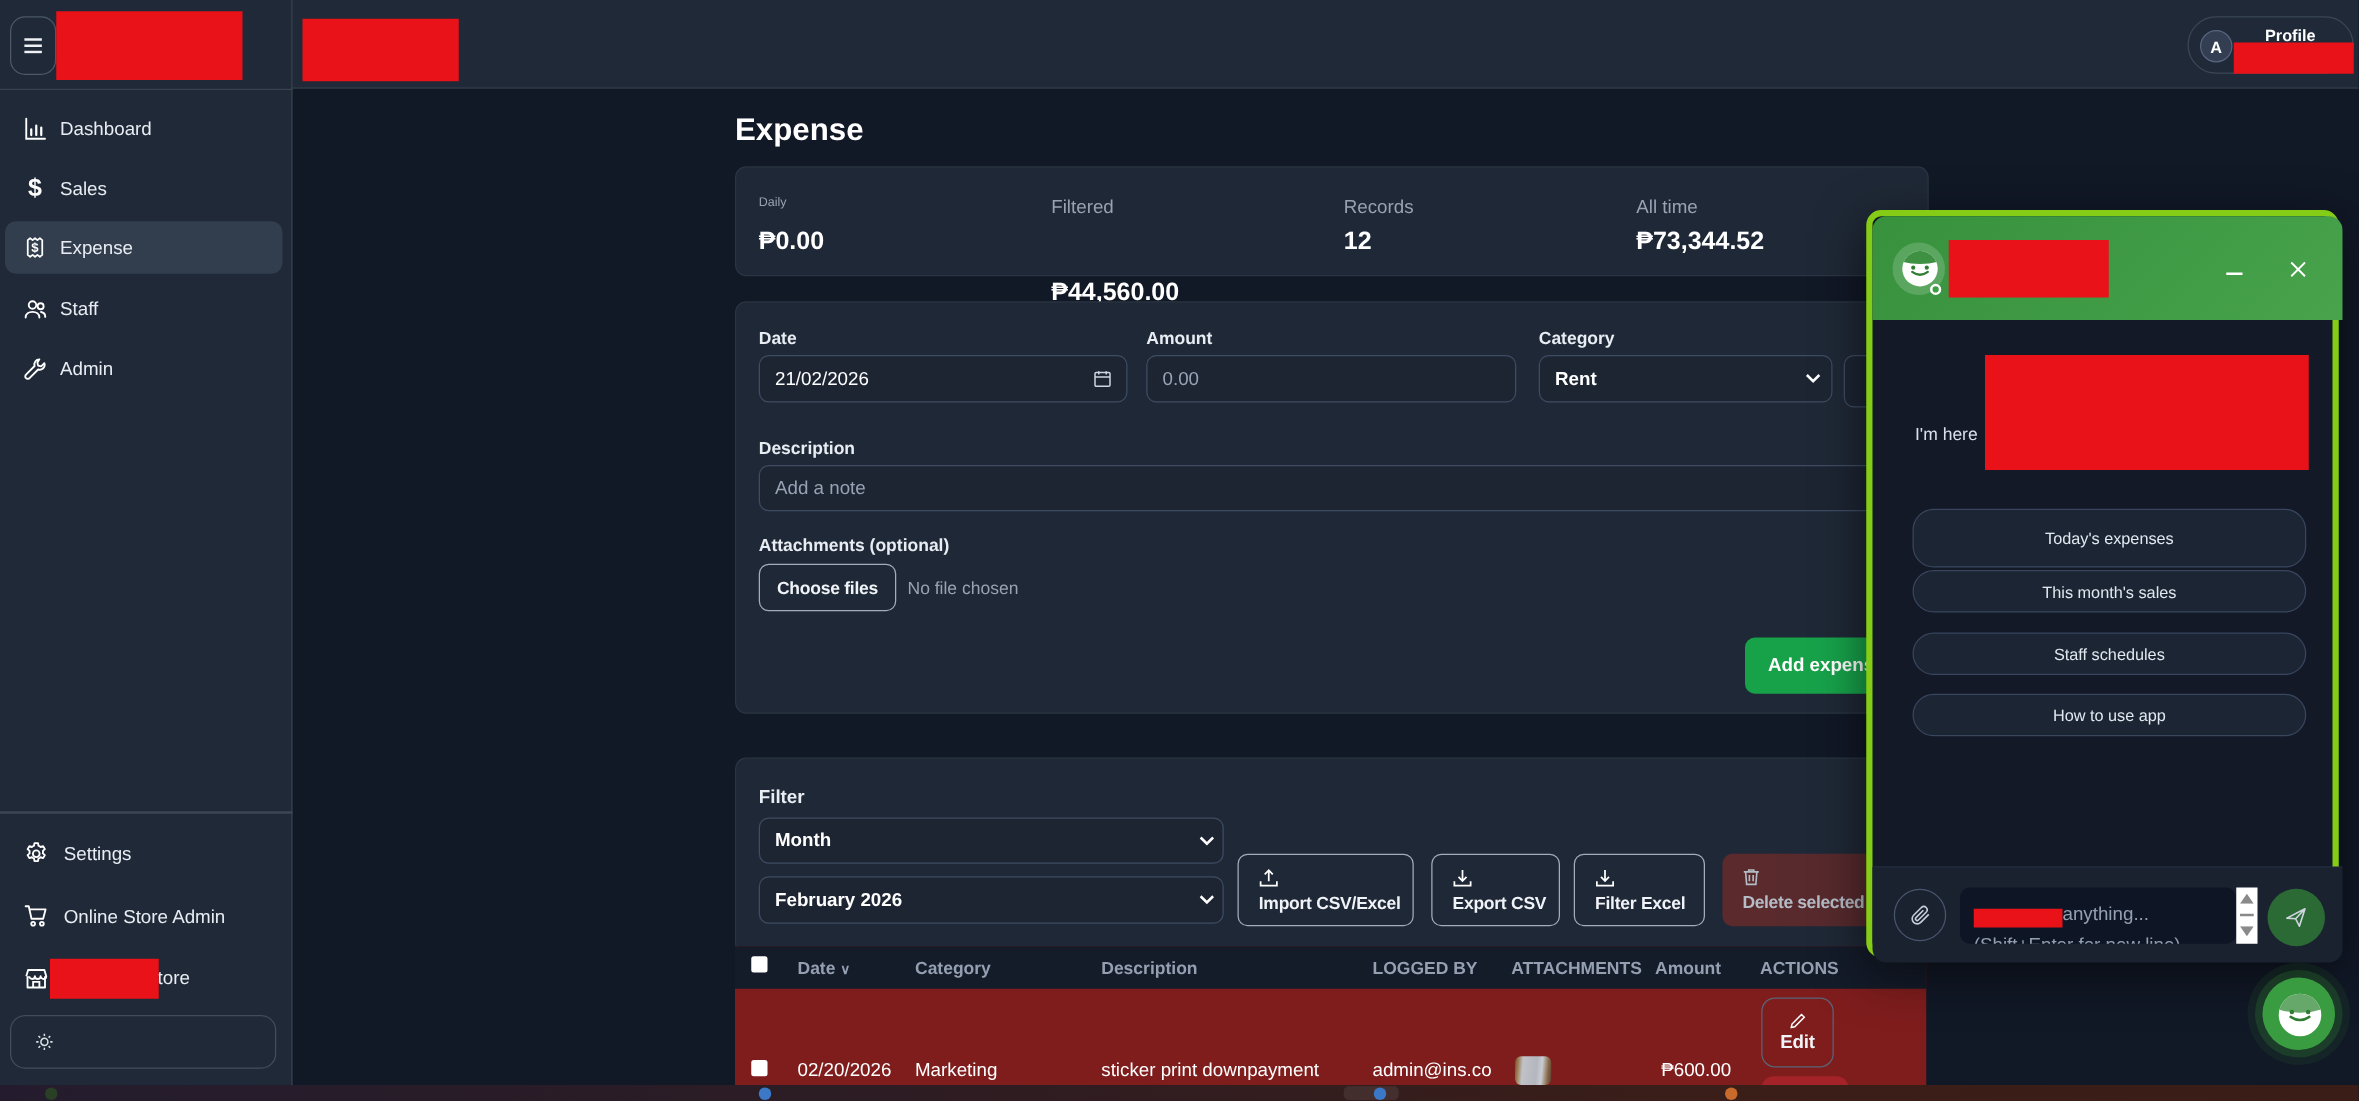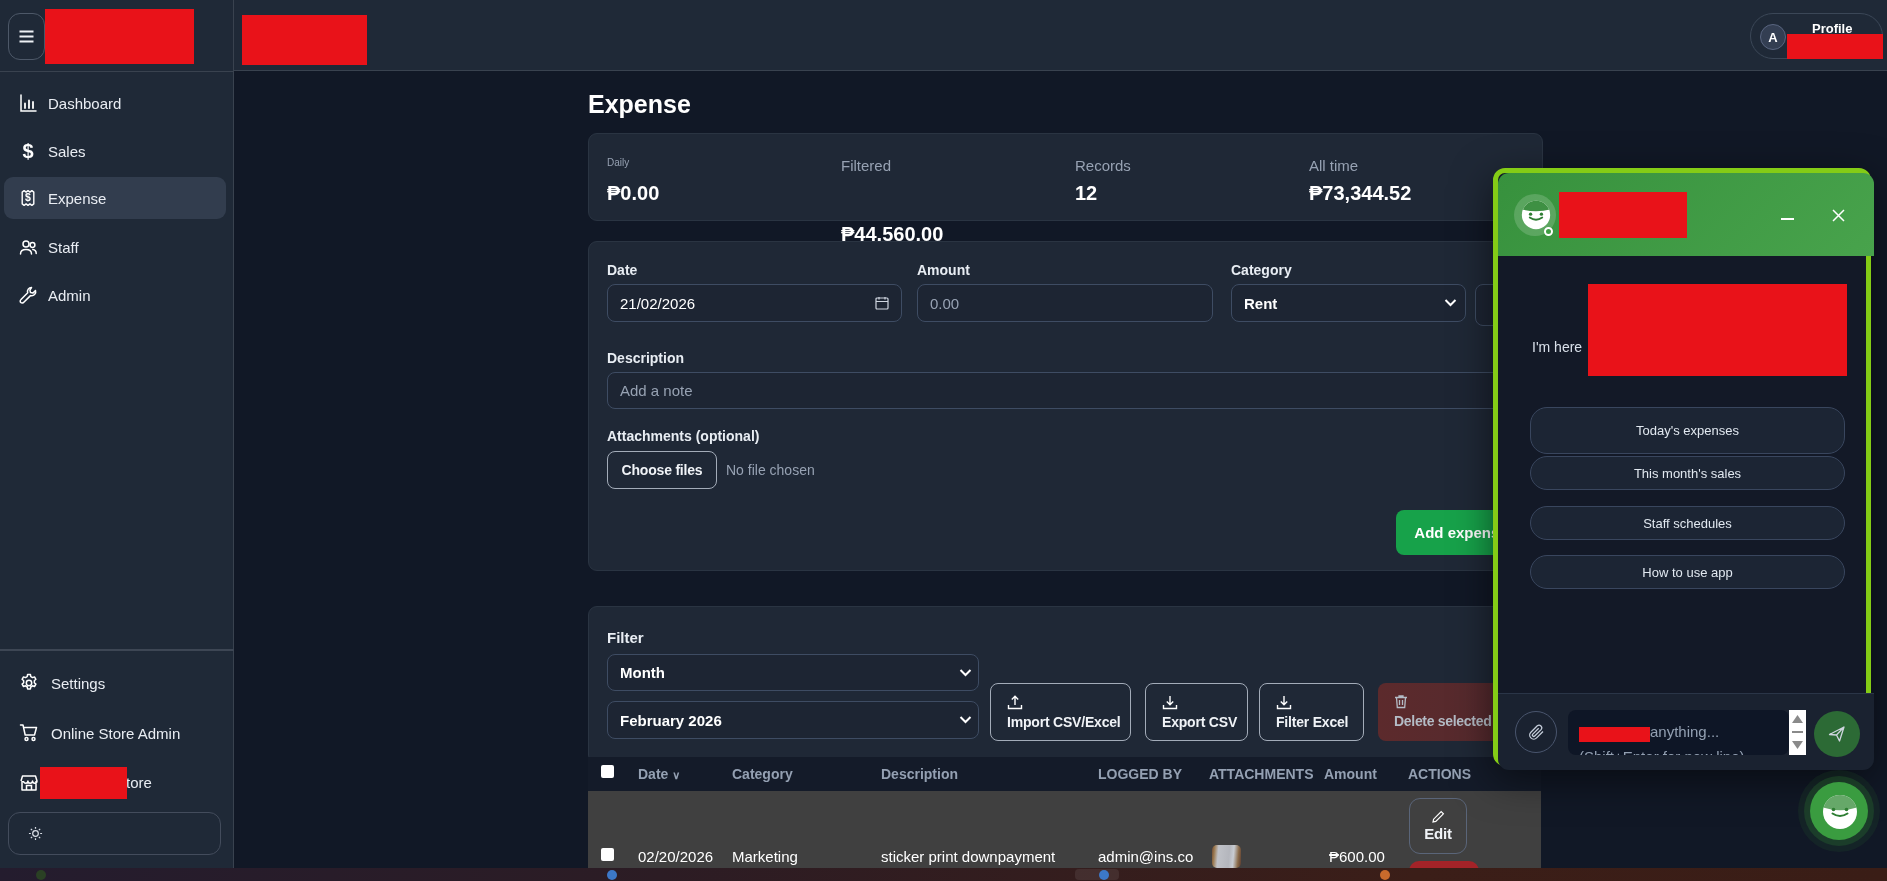--- a/index.html
+++ b/index.html
@@ -158,21 +158,21 @@
     <div style="margin-top:1px;">Filter Excel</div>
   </div>
   <div class="abs" style="left:789px; top:76px; width:133px; height:58px; background:linear-gradient(90deg,#5c2a2c,#542a2e); border-radius:8px; color:#b4bcc6; font-weight:bold; font-size:14px; letter-spacing:-0.3px; padding:11px 0 0 16px;">
     <svg width="14" height="15" viewBox="0 0 14 15" fill="none" stroke="#b4bcc6" stroke-width="1.3">
         <path d="M1 3.5h12M5 3.5V2h4v1.5M2.5 3.5l.8 10h7.4l.8-10M5.5 6v5M8.5 6v5"></path>
       </svg>
     <div style="margin-top:1px;">Delete selected</div>
   </div>
 </div>
 
-<div class="abs" style="left:588px; top:757px; width:953px; height:111px; background:#404040;">
+<div class="abs" style="left:588px; top:757px; width:953px; height:111px; background:#7f1d1d;">
   <div class="abs" style="left:0; top:0; width:953px; height:34px; background:#141b29;"></div>
   <div class="abs" style="left:13px; top:8px; width:13px; height:13px; background:#fff; border-radius:2px;"></div>
   <div class="abs" style="left:50px; top:9px; color:#94a0b2; font-weight:bold; font-size:14px;">Date <span style="font-size:11px;">∨</span></div>
   <div class="abs" style="left:144px; top:9px; color:#94a0b2; font-weight:bold; font-size:14px;">Category</div>
   <div class="abs" style="left:293px; top:9px; color:#94a0b2; font-weight:bold; font-size:14px;">Description</div>
   <div class="abs" style="left:510px; top:9px; color:#94a0b2; font-weight:bold; font-size:14px;">LOGGED BY</div>
   <div class="abs" style="left:621px; top:9px; color:#94a0b2; font-weight:bold; font-size:14px;">ATTACHMENTS</div>
   <div class="abs" style="left:736px; top:9px; color:#94a0b2; font-weight:bold; font-size:14px;">Amount</div>
   <div class="abs" style="left:820px; top:9px; color:#94a0b2; font-weight:bold; font-size:14px;">ACTIONS</div>
 

